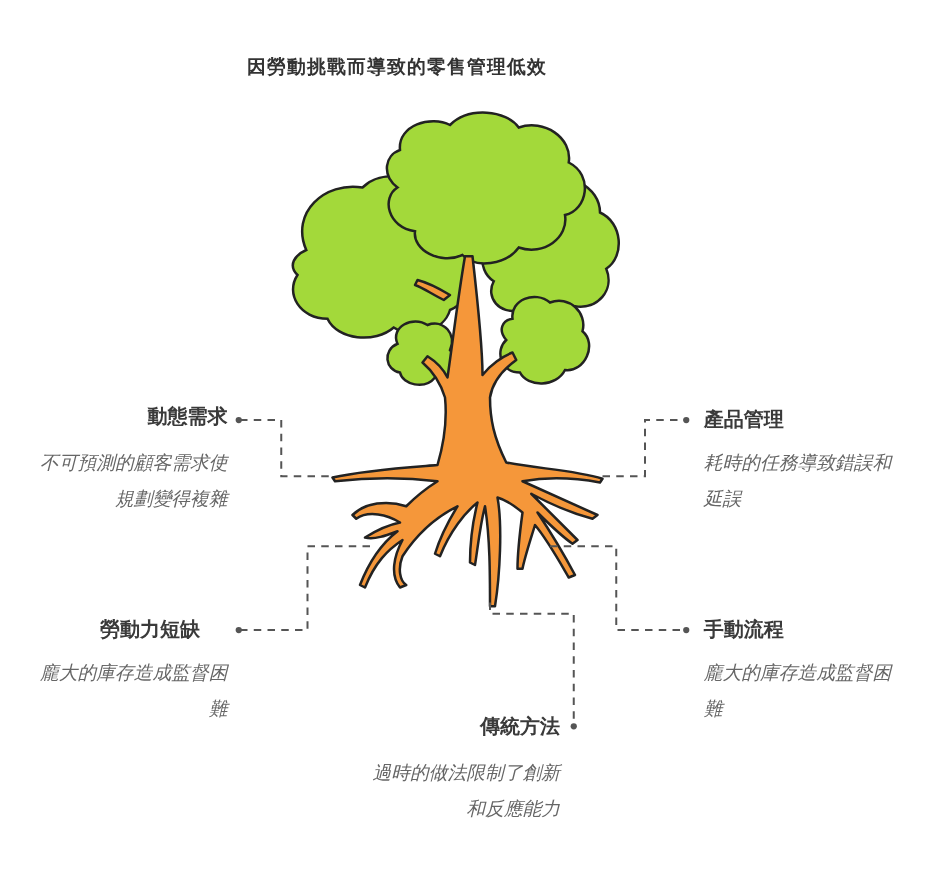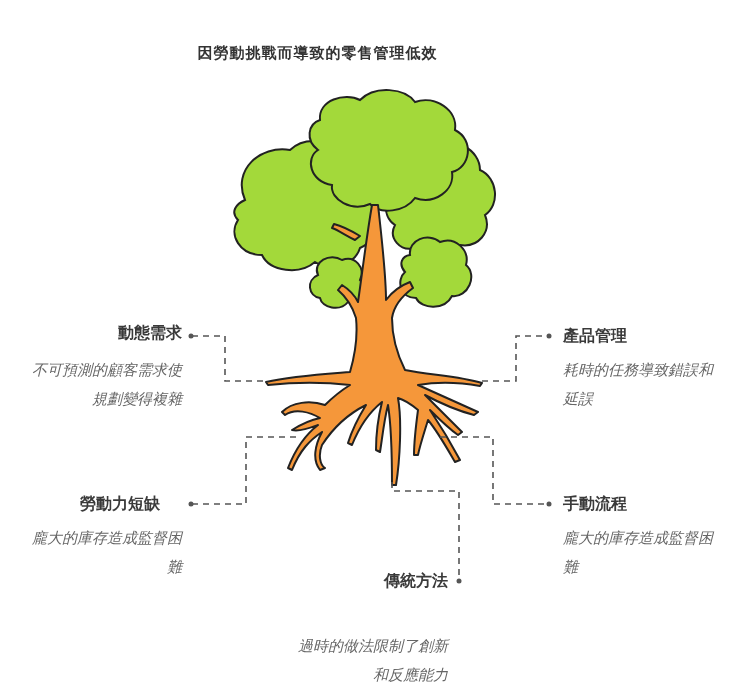--- a/index.html
+++ b/index.html
@@ -88,13 +88,13 @@
 <div class="label left" style="left:563px; top:326px;">產品管理</div>
 <div class="desc left" style="left:563px; top:356px; width:150px;">耗時的任務導致錯誤和延誤</div>
 
 <div class="label right" style="right:580px; top:494px;">勞動力短缺</div>
 <div class="desc right" style="right:558px; top:524px; width:150px;">龐大的庫存造成監督困難</div>
 
 <div class="label left" style="left:563px; top:494px;">手動流程</div>
 <div class="desc left" style="left:563px; top:524px; width:150px;">龐大的庫存造成監督困難</div>
 
 <div class="label right" style="right:292px; top:571px;text-align:center;">傳統方法</div>
-<div class="desc right" style="right:292px; top:632px; width:150px;margin-left:31px;">過時的做法限制了創新和反應能力</div>
+<div class="desc right" style="right:292px; top:604px; width:150px;margin-left:31px;">過時的做法限制了創新和反應能力</div>
 
 </body></html>

